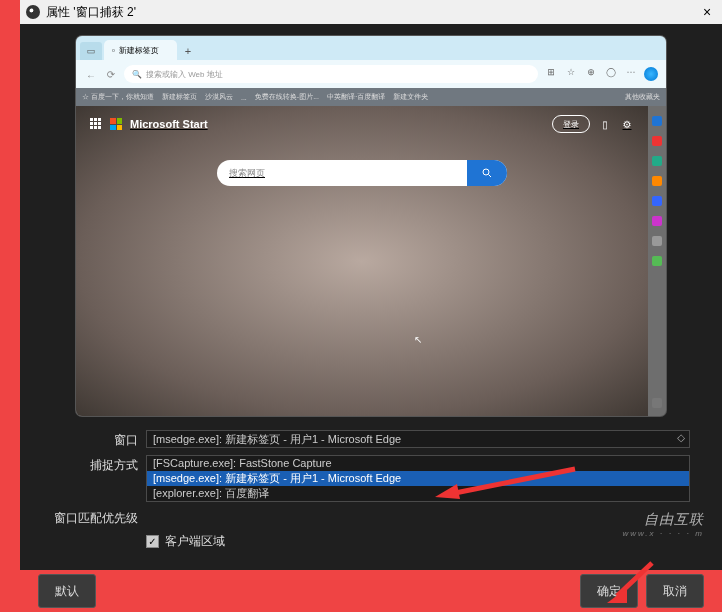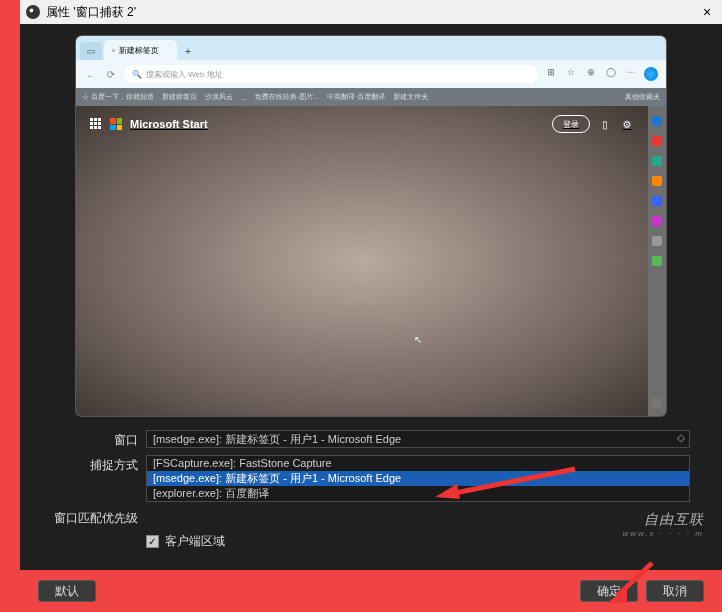--- a/index.html
+++ b/index.html
@@ -62,21 +62,21 @@
   .checkbox-row { display: flex; align-items: center; gap: 6px; margin-left: 94px; margin-top: 4px; }
   .checkbox { width: 13px; height: 13px; background: #ccc; border: 1px solid #888; display: flex; align-items: center; justify-content: center; font-size: 10px; color: #000; }
 
   .arrow-red { position: absolute; pointer-events: none; }
   .arrow1 { left: 415px; top: 440px; width: 150px; height: 40px; }
   .arrow2 { left: 610px; top: 540px; width: 60px; height: 50px; }
   .arrowline { stroke: #e33; stroke-width: 5; fill: none; }
   .arrowhead { fill: #e33; }
 
   .footer { height: 42px; display: flex; align-items: center; padding: 0 18px; gap: 8px; position: relative; }
-  .btn { height: 22px; padding: 0 16px; background: #3a3a3a; border: 1px solid #555; color: #ddd; font-size: 12px; display: flex; align-items: center; border-radius: 3px; cursor: pointer; }
+  .btn { height: 34px; padding: 0 16px; background: #3a3a3a; border: 1px solid #555; color: #ddd; font-size: 12px; display: flex; align-items: center; border-radius: 3px; cursor: pointer; }
   .footer .gap { flex: 1; }
 
   .watermark { position: absolute; right: 18px; bottom: 32px; font-size: 14px; color: rgba(255,255,255,0.65); font-style: italic; letter-spacing: 1px; pointer-events: none; text-align: right; }
   .watermark .sub { font-size: 8px; display: block; letter-spacing: 2px; color: rgba(255,255,255,0.4); }
 </style>
 </head>
 <body>
 
 <div class="dialog">
 
@@ -143,20 +143,31 @@
               <i></i>
               <i></i>
               <i></i>
             </span>
           <span class="msstart">Microsoft Start</span>
           <span class="flexgap"></span>
           <span class="pill-btn">登录</span>
           <span class="hdr-icon">▯</span>
           <span class="hdr-icon">⚙</span>
         </div>
+        <div class="searchwrap">
+          <div class="searchbox">
+            <span class="stext">搜索网页</span>
+            <span class="sbtn">
+              <svg width="12" height="12" viewBox="0 0 24 24">
+                  <circle cx="10" cy="10" r="6" stroke="#fff" stroke-width="2" fill="none"></circle>
+                  <line x1="15" y1="15" x2="20" y2="20" stroke="#fff" stroke-width="2"></line>
+                </svg>
+            </span>
+          </div>
+        </div>
         <span class="cursor">↖</span>
       </div>
 
       <div class="siderail">
         <i style="background:#1f74d4"></i>
         <i style="background:#e33"></i>
         <i style="background:#2a8"></i>
         <i style="background:#f80"></i>
         <i style="background:#36f"></i>
         <i style="background:#c3c"></i>

